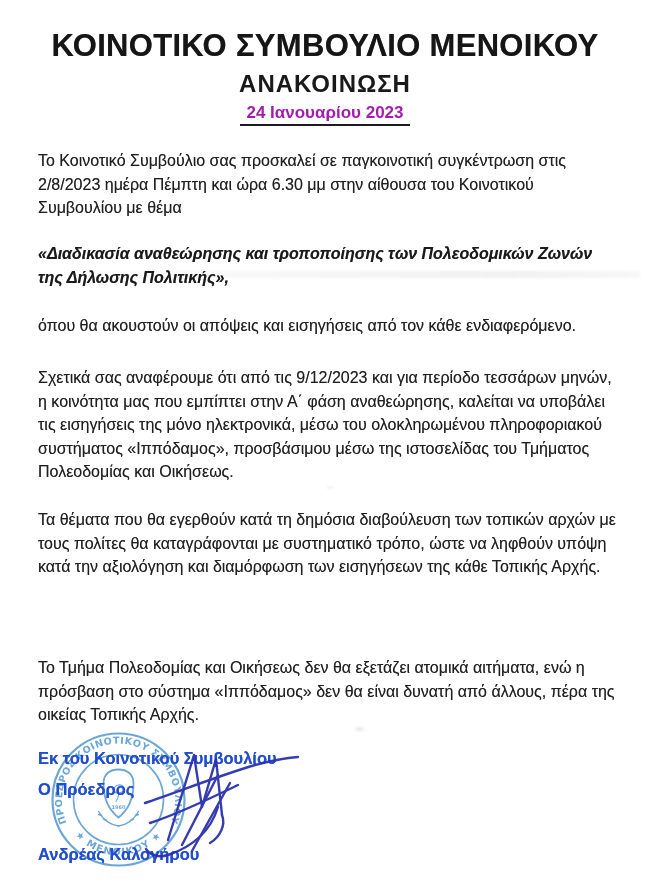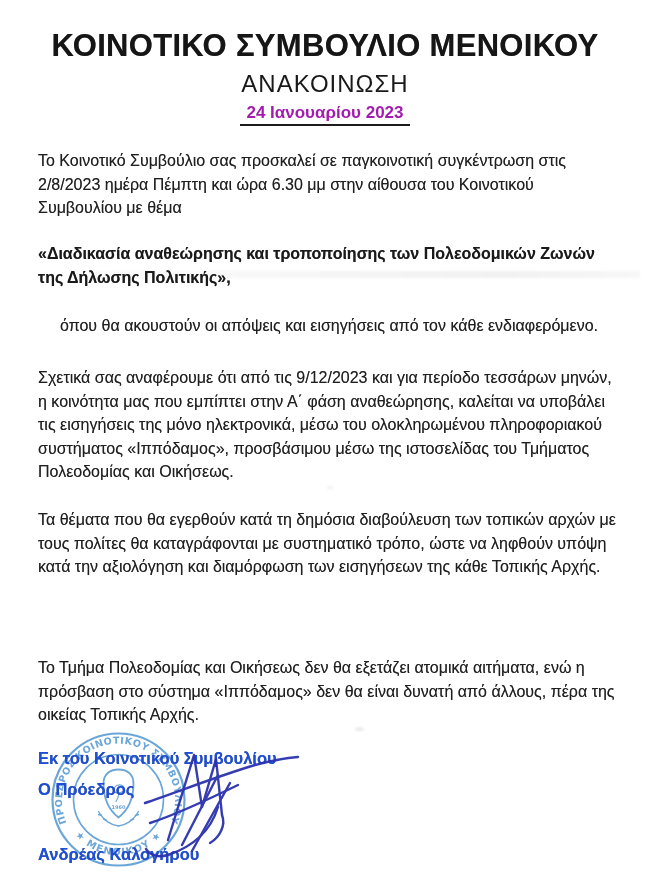--- a/index.html
+++ b/index.html
@@ -15,43 +15,43 @@
   .doc-title{
     position:absolute;top:28px;left:0;width:100%;
     text-align:center;
     font-size:31px;font-weight:700;letter-spacing:.3px;
     color:#161616;
     text-shadow:0 0 .4px rgba(0,0,0,.5);
   }
   .doc-subtitle{
     position:absolute;top:70px;left:0;width:100%;
     text-align:center;
-    font-size:24px;font-weight:400;letter-spacing:1px;
+    font-size:24px;font-weight:700;letter-spacing:1px;
     color:#191919;
   }
   .doc-date-wrap{
     position:absolute;top:103px;left:0;width:100%;
     text-align:center;
   }
   .doc-date{
     display:inline-block;
     font-size:17px;font-weight:700;
     border-bottom:2.5px solid #1c1c1c;
     padding:0 6px 1px 6px;
     color:#a21caf;
   }
   .para{
     position:absolute;left:38px;width:582px;
     font-size:16px;line-height:23.5px;
     text-shadow:0 0 .3px rgba(25,25,25,.55);
   }
-  .para.bold{font-weight:700;color:#1a1a1a;}
+  .para.bold{font-weight:700;color:#1a1a1a;font-style:italic;}
   .p-intro{top:133px;}
   .p-topic{top:226px;}
-  .p-hearing{top:298px;text-align:center;}
+  .p-hearing{top:298px;}
   .p-submission{top:350px;}
   .p-recording{top:492px;}
   .p-department{top:640px;}
   .signoff-line{
     position:absolute;left:38px;width:400px;
     font-size:16.5px;font-weight:700;color:#1d4ed8;
     z-index:2;
     text-shadow:0 0 .3px rgba(25,25,25,.55);
   }
   .so-origin{top:749px;}

